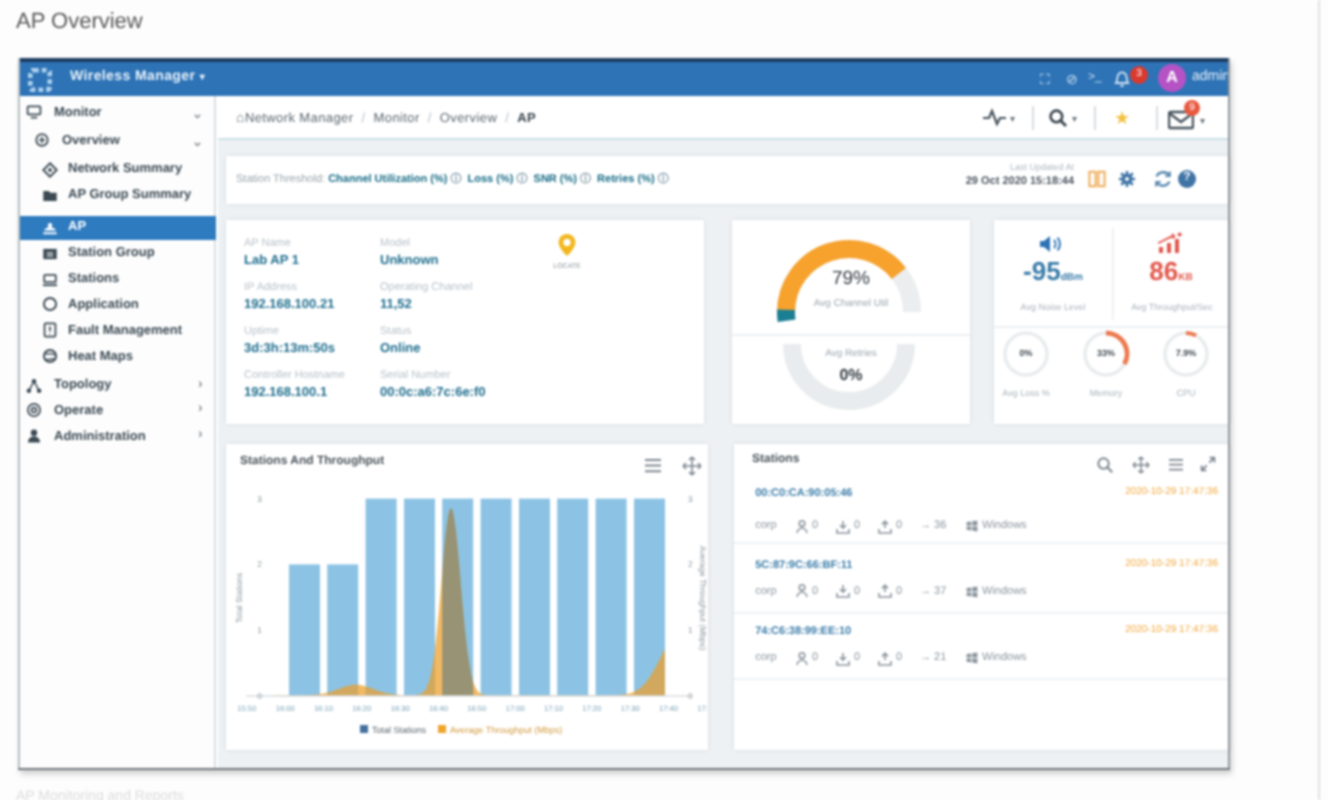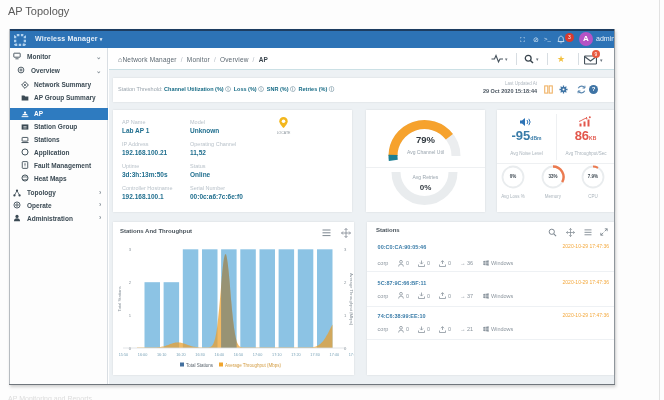--- a/index.html
+++ b/index.html
@@ -6,21 +6,21 @@
   html,body { width:664px; height:400px; background:#fdfdfd; font-family:"Liberation Sans", sans-serif; overflow:hidden; }
   .abs { position:absolute; }
   #page { position:relative; width:664px; height:400px; filter:blur(0.4px); }
   .card { position:absolute; background:#fff; box-shadow:0 0 2px rgba(0,0,0,0.10); }
   .lbl { color:#b9c2ca; font-size:5.5px; }
   .val { color:#1f6e8e; font-size:6.5px; font-weight:bold; }
 </style>
 </head>
 <body>
 <div id="page">
-  <div class="abs" style="left:8px; top:5px; font-size:11px; color:#595959;">AP Topology</div>
+  <div class="abs" style="left:8px; top:5px; font-size:11px; color:#595959;">AP Overview</div>
 
   <div class="abs" style="left:9px; top:29px; width:606px; height:356px; background:#fff; box-shadow:1px 2px 3px rgba(0,0,0,0.18);"></div>
 
   <div class="abs" style="left:9px; top:29px; width:606px; height:2px; background:#1d3d61;"></div>
 
   <div class="abs" id="topbar" style="left:9px; top:31px; width:606px; height:17px; background:#2d73b6;">
     <svg class="abs" style="left:5px; top:3px;" width="12" height="12" viewBox="0 0 12 12">
       <rect x="1" y="1" width="10" height="10" rx="2" fill="none" stroke="#aed0ee" stroke-width="2.6" stroke-dasharray="2.4 1.5"></rect>
     </svg>
     <div class="abs" style="left:26px; top:4px; font-size:7px; font-weight:bold; color:#e8f1fa; letter-spacing:0.2px;">Wireless Manager <span style="font-size:5px;">▾</span></div>
@@ -182,21 +182,21 @@
     <div class="abs lbl" style="left:77px; top:75px;">Serial Number</div>
     <div class="abs val" style="left:77px; top:83px;">00:0c:a6:7c:6e:f0</div>
   </div>
   <div class="card" id="cardB" style="left:366px; top:110px; width:119px; height:102px;">
     <svg class="abs" style="left:0; top:0;" width="119" height="102" viewBox="0 0 119 102">
       <path d="M27.0 46.0 A31.5 31.5 0 0 1 90.0 46.0" fill="none" stroke="#ebedef" stroke-width="9"></path>
       <path d="M27.0 46.0 A31.5 31.5 0 0 1 83.4 26.7" fill="none" stroke="#f6a22d" stroke-width="9"></path>
       <path d="M27.3 50.4 A31.5 31.5 0 0 1 27.0 44.9" fill="none" stroke="#1b7f93" stroke-width="9"></path>
       <path d="M30.0 62.0 A28.5 28.5 0 0 0 87.0 62.0" fill="none" stroke="#e9ecee" stroke-width="9"></path>
     </svg>
-    <div class="abs" style="left:0; top:23.5px; width:119px; text-align:center; font-size:9.5px; font-weight:bold; color:#333b42;">79%</div>
+    <div class="abs" style="left:0; top:23.5px; width:119px; text-align:center; font-size:9.5px; font-weight:normal; color:#333b42;">79%</div>
     <div class="abs" style="left:0; top:39px; width:119px; text-align:center; font-size:5px; color:#9aa5ae;">Avg Channel Util</div>
     <div class="abs" style="left:0; top:56.5px; width:119px; height:1px; background:#eef0f2;"></div>
     <div class="abs" style="left:0; top:64px; width:119px; text-align:center; font-size:5px; color:#9aa5ae;">Avg Retries</div>
     <div class="abs" style="left:0; top:72.5px; width:119px; text-align:center; font-size:8px; font-weight:bold; color:#333b42;">0%</div>
   </div>
   <div class="card" id="cardC" style="left:497px; top:110px; width:118px; height:102px;">
     <div class="abs" style="left:59px; top:4px; width:1px; height:46px; background:#eef0f2;"></div>
     <div class="abs" style="left:0; top:53px; width:118px; height:1px; background:#eef0f2;"></div>
     <svg class="abs" style="left:22px; top:7px;" width="13" height="10" viewBox="0 0 13 10">
         <path d="M1 3.5 h2 L6 1 v8 L3 6.5 h-2 z" fill="#2d73b6"></path>

